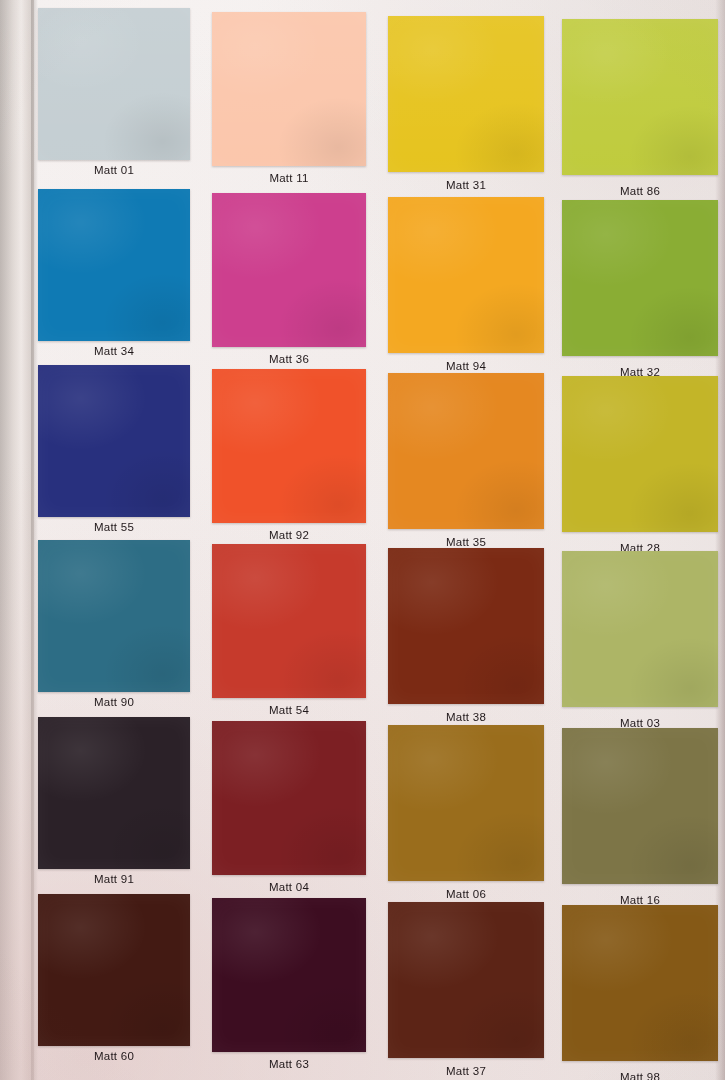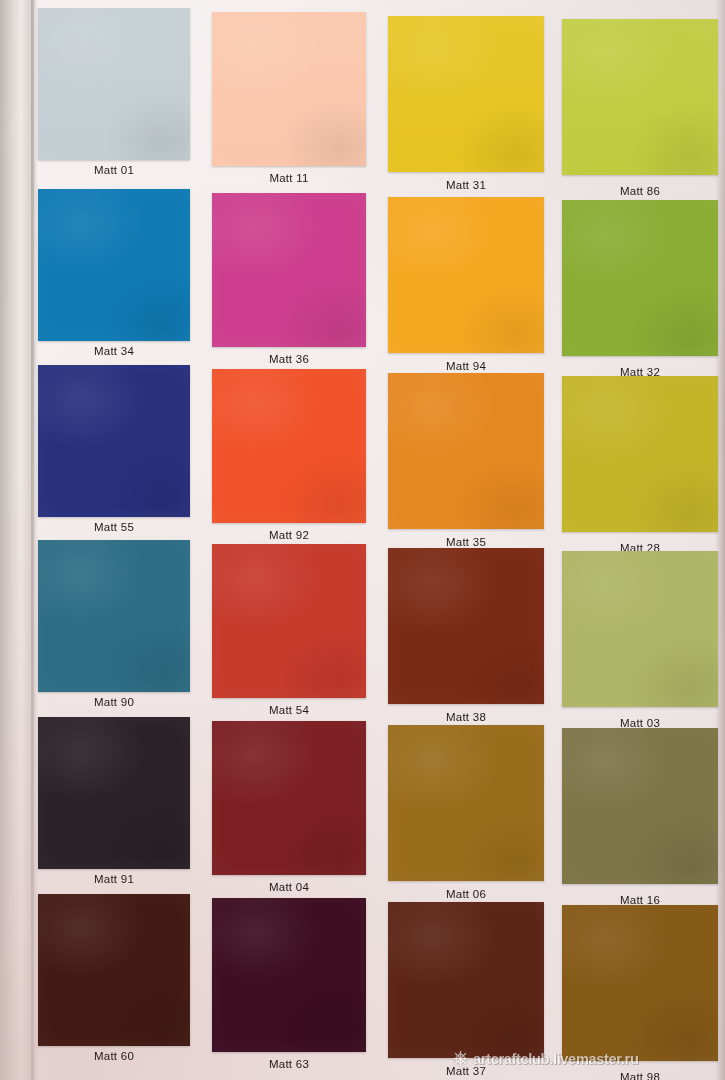--- a/index.html
+++ b/index.html
@@ -304,33 +304,14 @@
       <div class="cell c3">
         <div class="chip" style="background-color: rgb(133, 89, 22);"></div>
         <div class="label">Matt 98</div>
       </div>
     </div>
 
   </div>
 
   <div class="photo-soft"></div>
 
-  <div class="watermark">
-    <svg class="wm-icon" viewBox="0 0 24 24" aria-hidden="true">
-      <g stroke="currentColor" stroke-width="1.7" stroke-linecap="round">
-        <line x1="12" y1="2" x2="12" y2="22"></line>
-        <line x1="2" y1="12" x2="22" y2="12"></line>
-        <line x1="4.9" y1="4.9" x2="19.1" y2="19.1"></line>
-        <line x1="19.1" y1="4.9" x2="4.9" y2="19.1"></line>
-        <line x1="12" y1="5" x2="9.2" y2="7.4"></line>
-        <line x1="12" y1="5" x2="14.8" y2="7.4"></line>
-        <line x1="12" y1="19" x2="9.2" y2="16.6"></line>
-        <line x1="12" y1="19" x2="14.8" y2="16.6"></line>
-        <line x1="5" y1="12" x2="7.4" y2="9.4"></line>
-        <line x1="5" y1="12" x2="7.4" y2="14.6"></line>
-        <line x1="19" y1="12" x2="16.6" y2="9.4"></line>
-        <line x1="19" y1="12" x2="16.6" y2="14.6"></line>
-      </g>
-    </svg>
-    <span class="wm-text">artcraftclub.livemaster.ru</span>
-  </div>
 
 </div>
 
 </body></html>

